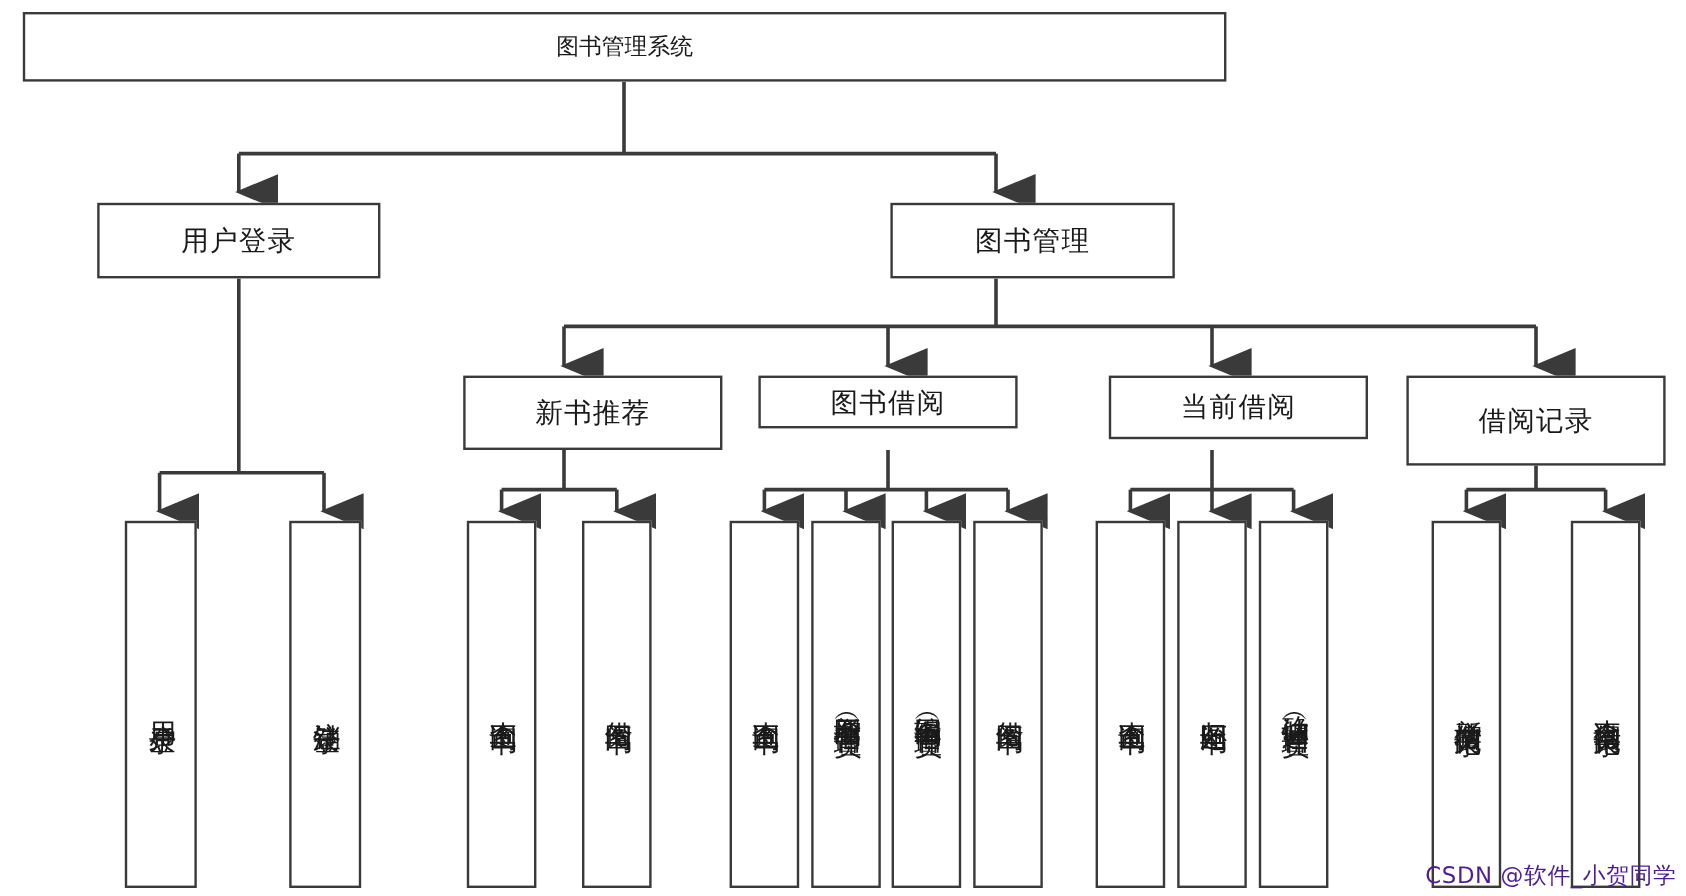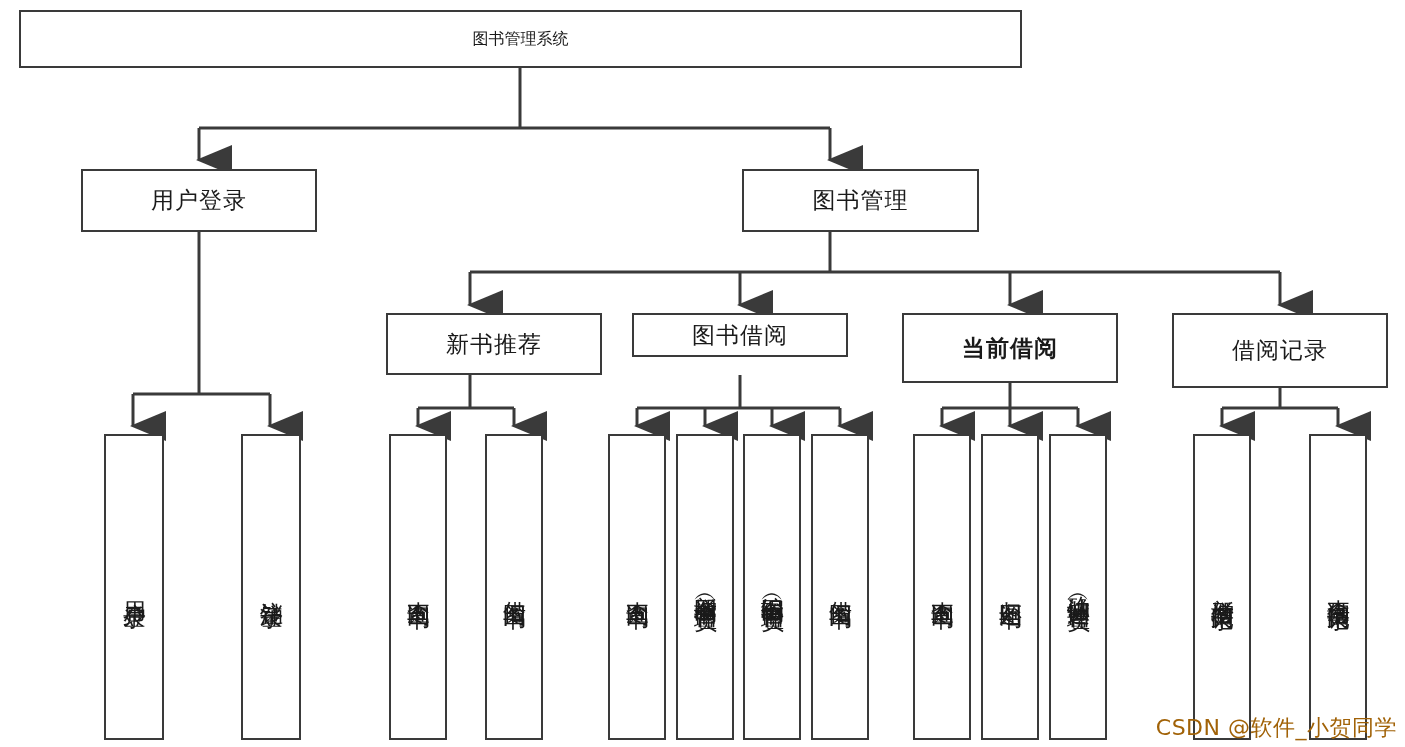--- a/index.html
+++ b/index.html
@@ -36,42 +36,42 @@
     display: flex;
     align-items: center;
     justify-content: center;
     color: #1a1a1a;
   }
   .node.h {
     font-size: 23px;
     letter-spacing: 1px;
   }
   .node.root {
-    font-size: 16px;
+    font-size: 19px;
   }
   .node.leaf {
     font-size: 23px;
     align-items: center;
     justify-content: center;
     padding: 6px 0;
   }
   .node.leaf .vtext {
     writing-mode: vertical-rl;
     text-orientation: upright;
     line-height: 1.12;
     letter-spacing: 2px;
     white-space: nowrap;
     display: block;
   }
   .watermark {
     position: absolute;
     right: 8px;
     bottom: 4px;
-    font-size: 22px;
-    color: #a16207;
+    font-size: 19px;
+    color: #4c1d95;
     letter-spacing: 0.5px;
     white-space: nowrap;
     font-family: "DejaVu Sans", "Liberation Sans", sans-serif;
   }
 </style>
 </head>
 <body>
 
 <div id="canvas">
 
@@ -135,21 +135,21 @@
   <div class="node h" style="left:742px; top:169px; width:237px; height:63px;">
     <span>图书管理</span>
   </div>
 
   <div class="node h" style="left:362px; top:313px; width:216px; height:62px;margin-left:24px;">
     <span>新书推荐</span>
   </div>
   <div class="node h" style="left:632px; top:313px; width:216px; height:44px;">
     <span>图书借阅</span>
   </div>
-  <div class="node h" style="left:902px; top:313px; width:216px; height:70px;font-weight:bold;">
+  <div class="node h" style="left:924px; top:313px; width:216px; height:53px;">
     <span>当前借阅</span>
   </div>
   <div class="node h" style="left:1172px; top:313px; width:216px; height:75px;">
     <span>借阅记录</span>
   </div>
 
   <div class="node leaf" style="left:104px; top:434px; width:60px; height:306px;">
     <span class="vtext">用户登录</span>
   </div>
   <div class="node leaf" style="left:241px; top:434px; width:60px; height:306px;">

